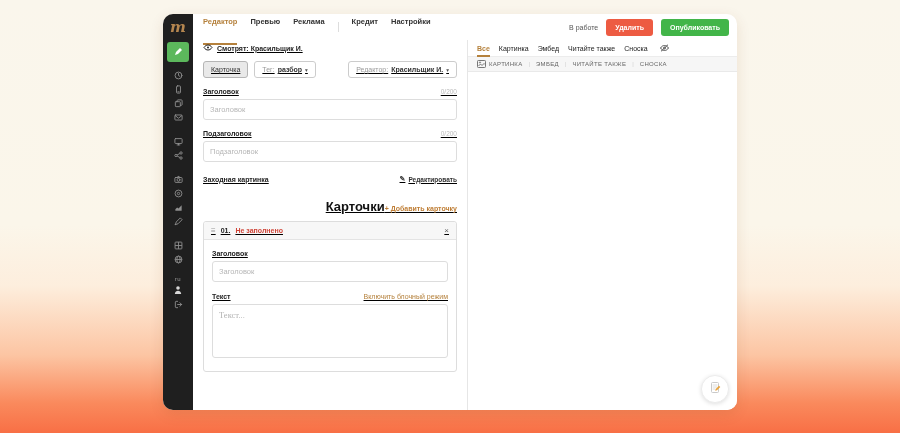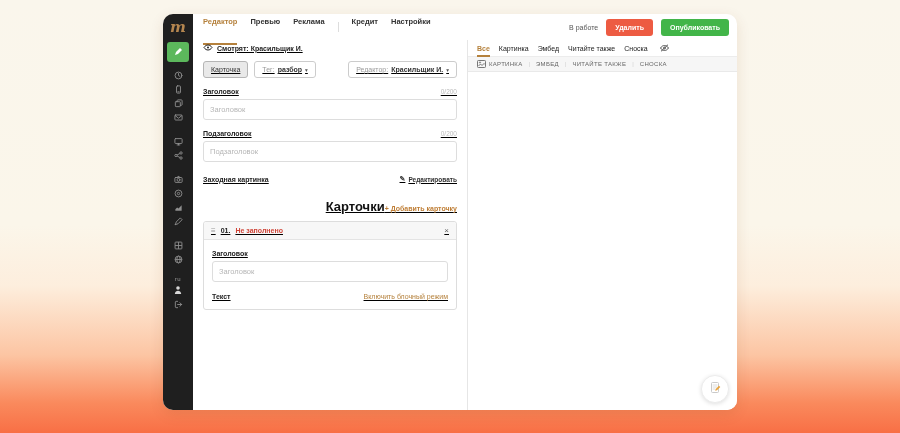--- a/index.html
+++ b/index.html
@@ -297,20 +297,21 @@
           </div>
           <div class="card-body">
             <div class="labelrow" style="margin-top:2px;">
               <span class="flabel">Заголовок</span>
             </div>
             <input class="input" placeholder="Заголовок" style="">
             <div class="textrow">
               <span class="flabel">Текст</span>
               <span class="blockmode">Включить блочный режим</span>
             </div>
+            <textarea class="textarea" placeholder="Текст..." style=""></textarea>
           </div>
         </div>
 
         
       </div>
 
       <div class="panel">
         <div class="ptabs">
           <span class="ptab active">Все</span>
           <span class="ptab">Картинка</span>

